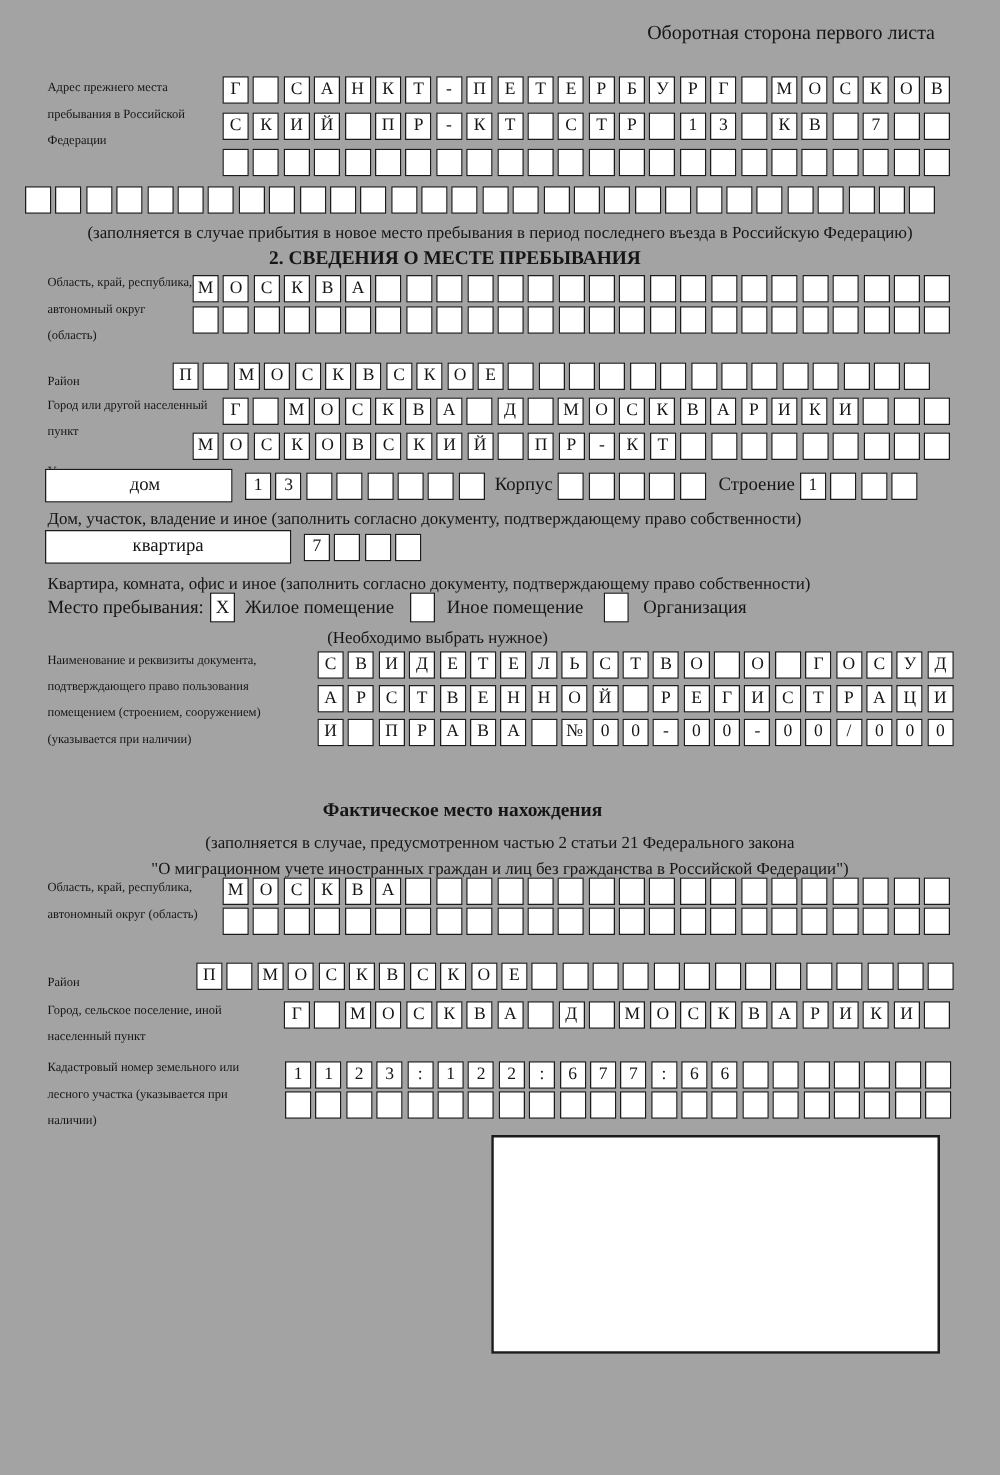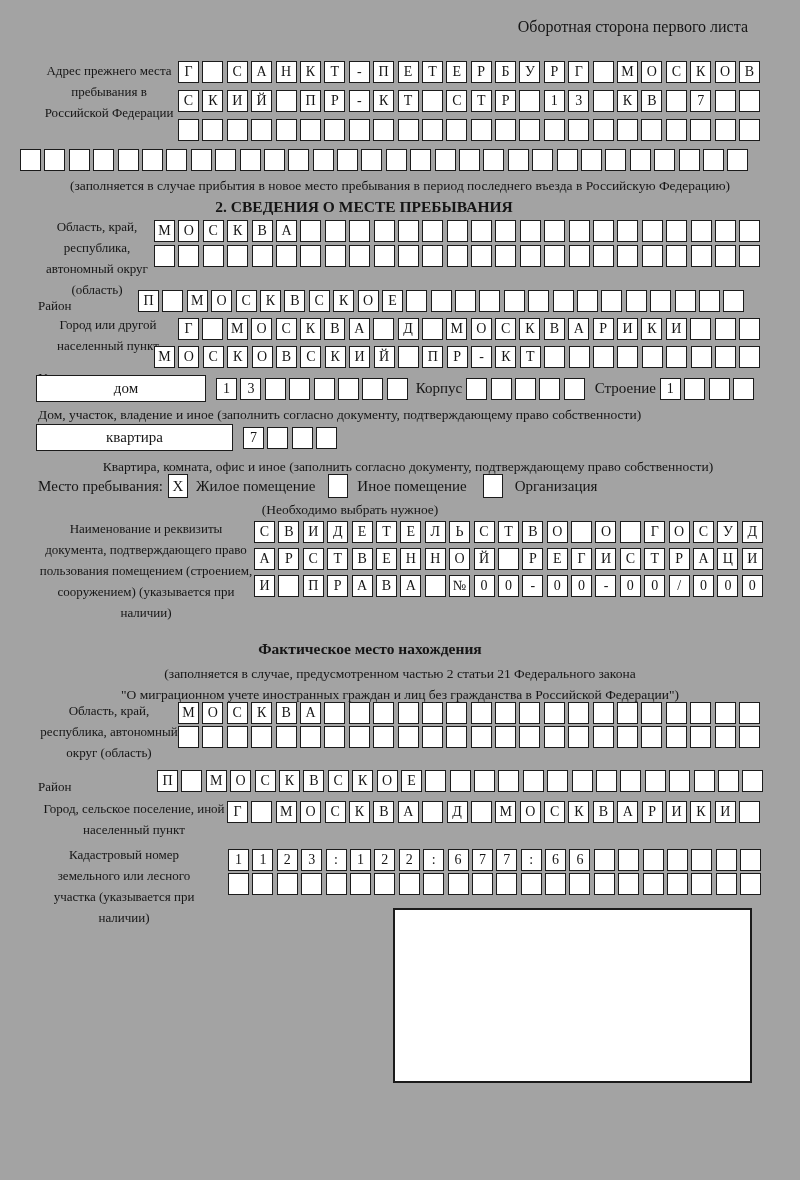--- a/index.html
+++ b/index.html
@@ -1,19 +1,19 @@
 <!DOCTYPE html>
 <html><head>
 <meta charset="utf-8">
 <style>
   html,body{margin:0;padding:0;background:#fff;}
   .page{position:relative;width:800px;height:1180px;background:#a3a3a3;
         font-family:"Liberation Serif","DejaVu Serif",serif;color:#151515;overflow:hidden;}
   .abs{position:absolute;}
-  .lbl{font-size:13px;line-height:21px;text-align:center;}
+  .lbl{font-size:10px;line-height:21px;}
   .note{font-size:16px;}
   .sm{font-size:13.5px;line-height:17px;}
   .t{text-align:center;}
   .ttl{font-weight:bold;font-size:15.5px;}
   .cells{display:flex;align-items:flex-start;}
   .cell{flex:0 0 21px;width:21px;height:22px;box-sizing:border-box;border:1.6px solid #1b1b1b;
         margin-right:3.4px;display:flex;align-items:center;justify-content:center;
         font-size:14px;line-height:1;background:#fff;}
   .cell:last-child{margin-right:0;}
   .wbox{height:27px;box-sizing:border-box;border:1.6px solid #1b1b1b;display:flex;
@@ -282,21 +282,21 @@
       <span class="cell"></span>
       <span class="cell"></span>
       <span class="cell"></span>
       <span class="cell"></span>
       <span class="cell"></span>
       <span class="cell"></span>
       <span class="cell"></span>
     </div>
 
   <div class="abs frow" style="left:36px;top:375px;">
-    <div class="wbox" style="width:170px;padding-left:10px;">дом</div>
+    <div class="wbox" style="width:150px;padding-left:10px;">дом</div>
     <div class="cells" style="margin-left:10px;">
         <span class="cell">1</span>
         <span class="cell">3</span>
         <span class="cell"></span>
         <span class="cell"></span>
         <span class="cell"></span>
         <span class="cell"></span>
         <span class="cell"></span>
         <span class="cell"></span>
       </div>
@@ -320,21 +320,21 @@
 
   <div class="abs frow" style="left:36px;top:424px;">
     <div class="wbox" style="width:197px;">квартира</div>
     <div class="cells" style="margin-left:10px;">
         <span class="cell">7</span>
         <span class="cell"></span>
         <span class="cell"></span>
         <span class="cell"></span>
       </div>
   </div>
-  <div class="abs sm" style="left:38px;top:458px;width:740px;text-align:center;">Квартира, комната, офис и иное (заполнить согласно документу, подтверждающему право собственности)</div>
+  <div class="abs sm" style="left:38px;top:458px;width:740px;">Квартира, комната, офис и иное (заполнить согласно документу, подтверждающему право собственности)</div>
 
   <div class="abs frow" style="left:38px;top:474px;">
     <div class="inl">Место пребывания:</div>
     <div class="cbx" style="margin-left:5px;">X</div>
     <div class="inl" style="margin-left:8px;">Жилое помещение</div>
     <div class="cbx" style="margin-left:13px;"></div>
     <div class="inl" style="margin-left:9px;">Иное помещение</div>
     <div class="cbx" style="margin-left:16px;"></div>
     <div class="inl" style="margin-left:12px;">Организация</div>
   </div>

